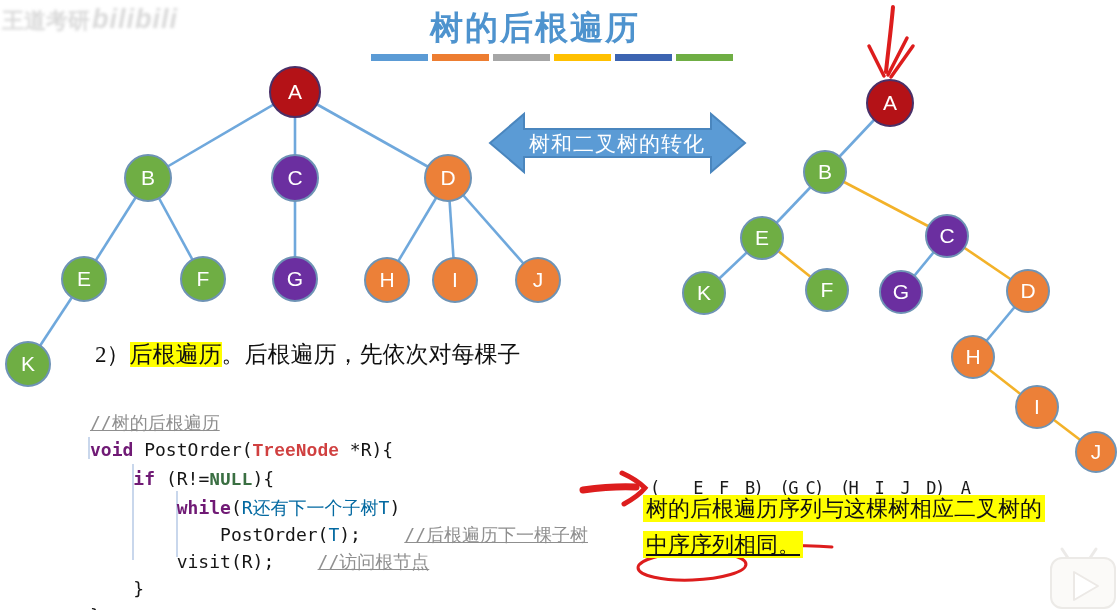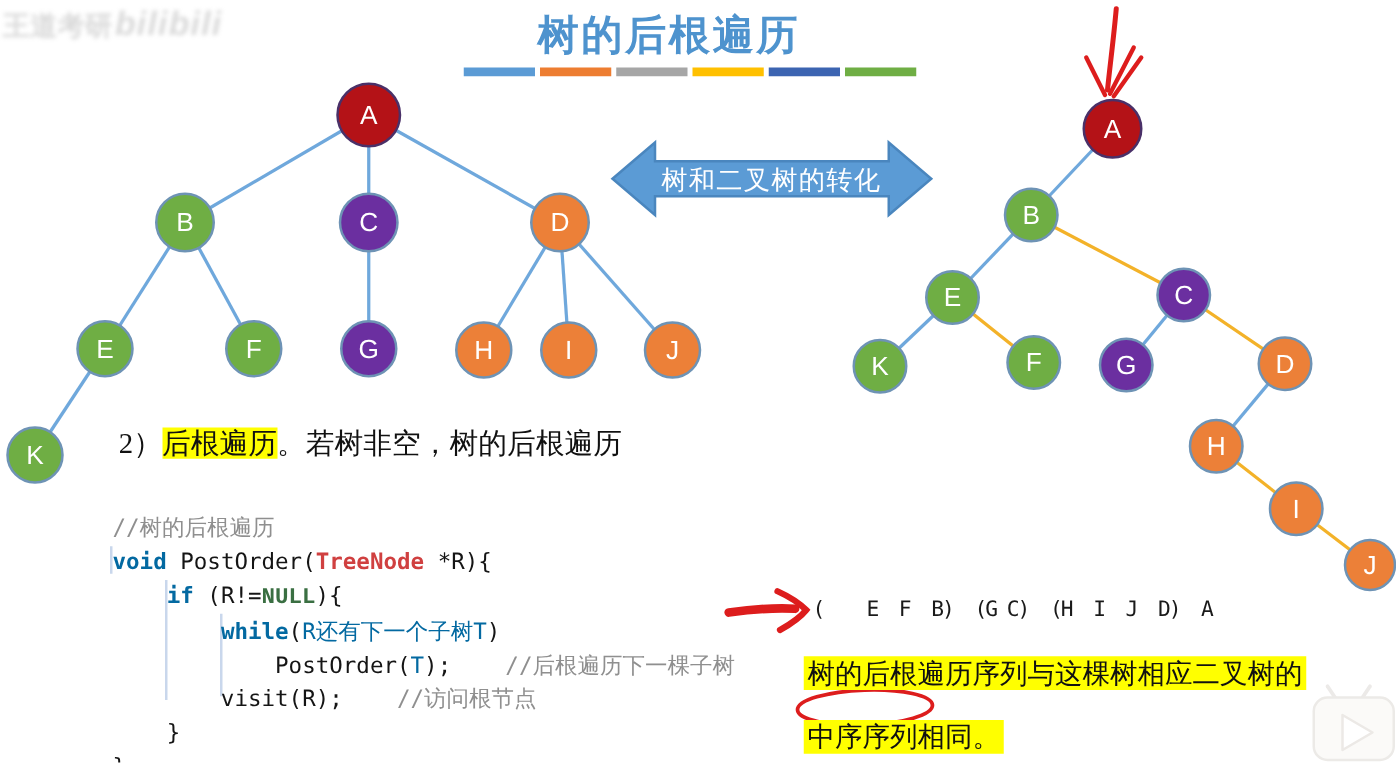--- a/index.html
+++ b/index.html
@@ -27,36 +27,36 @@
   
   .para{
     left:95px;top:340px;width:470px;
     font-family:"Liberation Serif",serif;font-size:23px;line-height:29px;color:#111;
   }
   .hl{background:#FFFF00;margin-top:24px;}
 
   
   .code{left:90px;top:409px;font-family:"DejaVu Sans Mono","Liberation Mono",monospace;
         font-size:18px;line-height:27px;color:#151515;white-space:pre;}
-  .code .kw{color:#0369a1;font-weight:bold;}
-  .code .type{color:#D04040;font-weight:bold;}
+  .code .kw{color:#701a75;font-weight:bold;}
+  .code .type{color:#D04040;font-weight:bold;font-family:Liberation Mono, monospace;}
   .code .red{color:#0369a1;}
-  .code .cmt{color:#8F8F8F;}
+  .code .cmt{color:#8F8F8F;text-decoration:underline;}
   .code .null{color:#3A6F42;font-weight:bold;font-family:Liberation Mono, monospace;}
   .guide{width:2px;background:#C9D7EC;}
 
   
   .seq{left:650px;top:421px;font-family:"DejaVu Sans Mono","Liberation Mono",monospace;
        font-size:17px;line-height:27px;letter-spacing:-1.6px;color:#1a1a1a;white-space:pre;}
 
   
   .concl{font-family:"Liberation Serif",serif;font-size:22px;color:#111;line-height:27px;}
   .concl .hl{padding:1px 3px;}
-  .concl1{left:643px;top:525px;}
-  .concl2{left:643px;top:576px;}
+  .concl1{left:643px;top:495px;}
+  .concl2{left:643px;top:531px;text-decoration:underline;}
 
   svg.overlay{position:absolute;left:0;top:0;pointer-events:none;}
   .node-label{font-family:"Liberation Sans",sans-serif;font-size:21px;fill:#ffffff;}
   .banner-label{font-family:"Liberation Serif",serif;font-size:21px;fill:#ffffff;letter-spacing:1px;}
 </style>
 </head>
 <body>
 
 <div class="abs wm wm-cjk">王道考研</div>
 <div class="abs wm wm-latin">bilibili</div>
@@ -166,21 +166,21 @@
 
   <g>
     <path d="M1070,561 L1062,549" stroke="#ECEAE8" stroke-width="3" stroke-linecap="round" fill="none"></path>
     <path d="M1088,561 L1096,549" stroke="#ECEAE8" stroke-width="3" stroke-linecap="round" fill="none"></path>
     <rect x="1051" y="558" width="64" height="50" rx="11" fill="#FBFAF8" stroke="#ECEAE7" stroke-width="2"></rect>
     <path d="M1074,572 L1074,600 L1098,586 Z" fill="#FFFFFF" stroke="#ECE9E6" stroke-width="2" stroke-linejoin="round"></path>
   </g>
 </svg>
 
 <div class="abs para">
-  <div><span>2）</span><span class="hl">后根遍历</span><span>。若树非空，树的后根遍历</span></div>
+  <div><span>2）</span><span class="hl">后根遍历</span><span>。后根遍历，先依次对每棵子</span></div>
 </div>
 
 <div class="abs guide" style="left:88px;top:437px;height:22px;"></div>
 <div class="abs guide" style="left:132px;top:464px;height:96px;"></div>
 <div class="abs guide" style="left:176px;top:491px;height:66px;"></div>
 <div class="abs code" id="code-block"><div><span class="cmt">//树的后根遍历</span></div><div><span class="kw">void</span><span> PostOrder(</span><span class="type">TreeNode</span><span> *R){</span></div><div><span>    </span><span class="kw">if</span><span> (R!=</span><span class="null">NULL</span><span>){</span></div><div><span>        </span><span class="kw">while</span><span>(</span><span class="red">R还有下一个子树T</span><span>)</span></div><div><span>            PostOrder(</span><span class="red">T</span><span>);    </span><span class="cmt">//后根遍历下一棵子树</span></div><div><span>        visit(R);    </span><span class="cmt">//访问根节点</span></div><div><span>    }</span></div><div><span>}</span></div></div>
 
 <div class="abs seq">
   <div>(    E  F  B)  (G C)  (H  I  J  D)  A</div>
   

